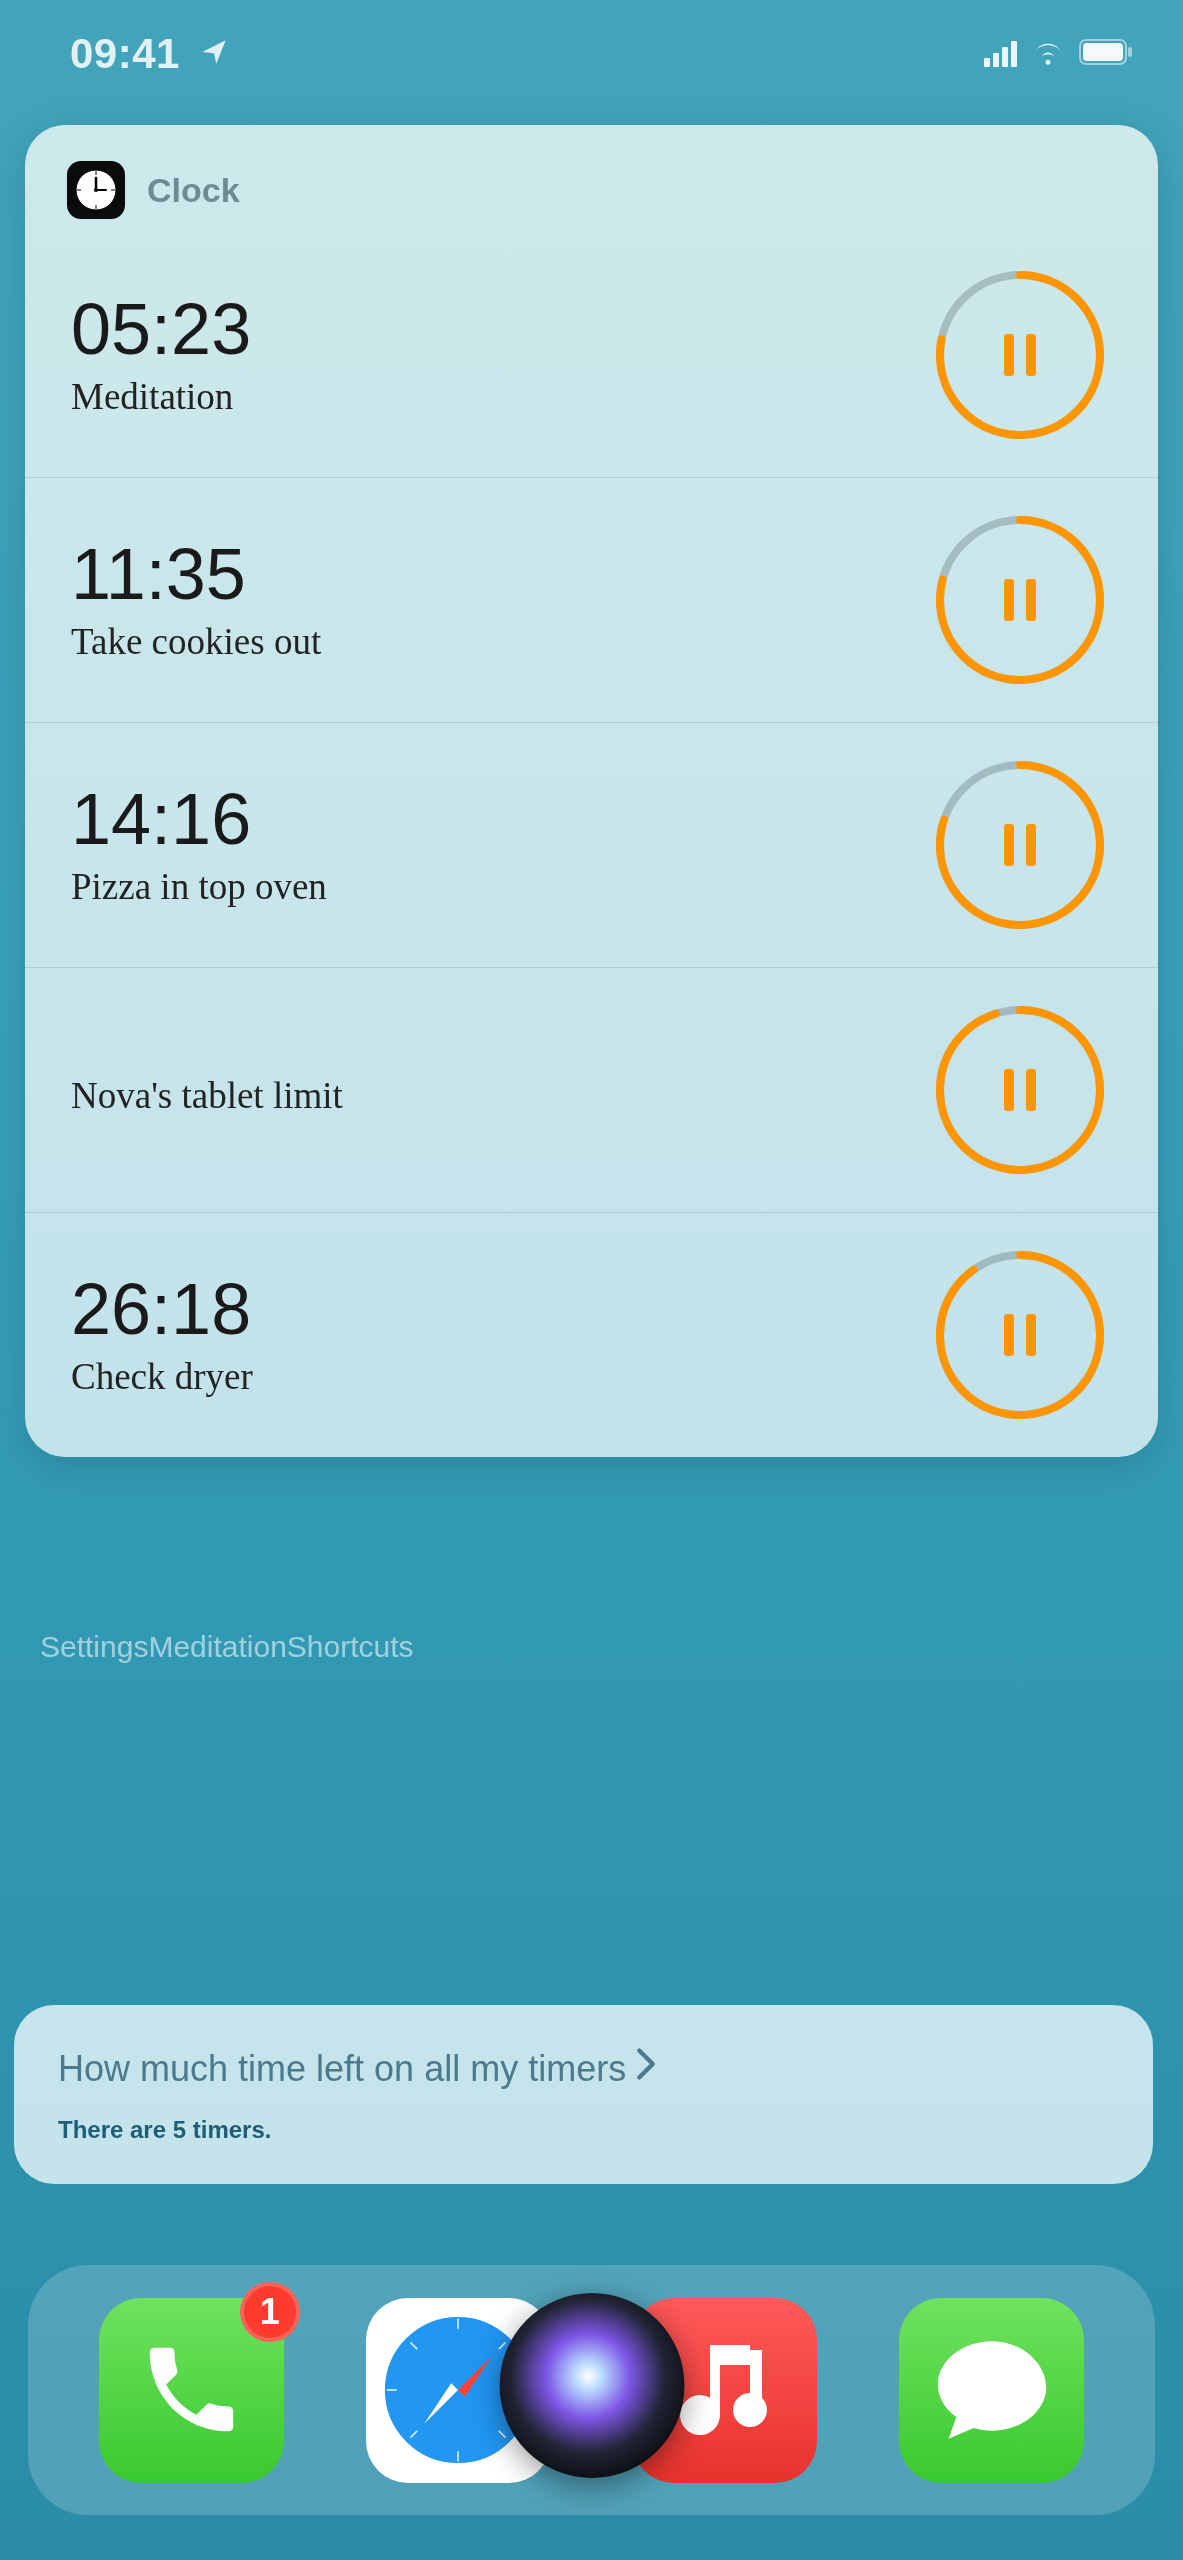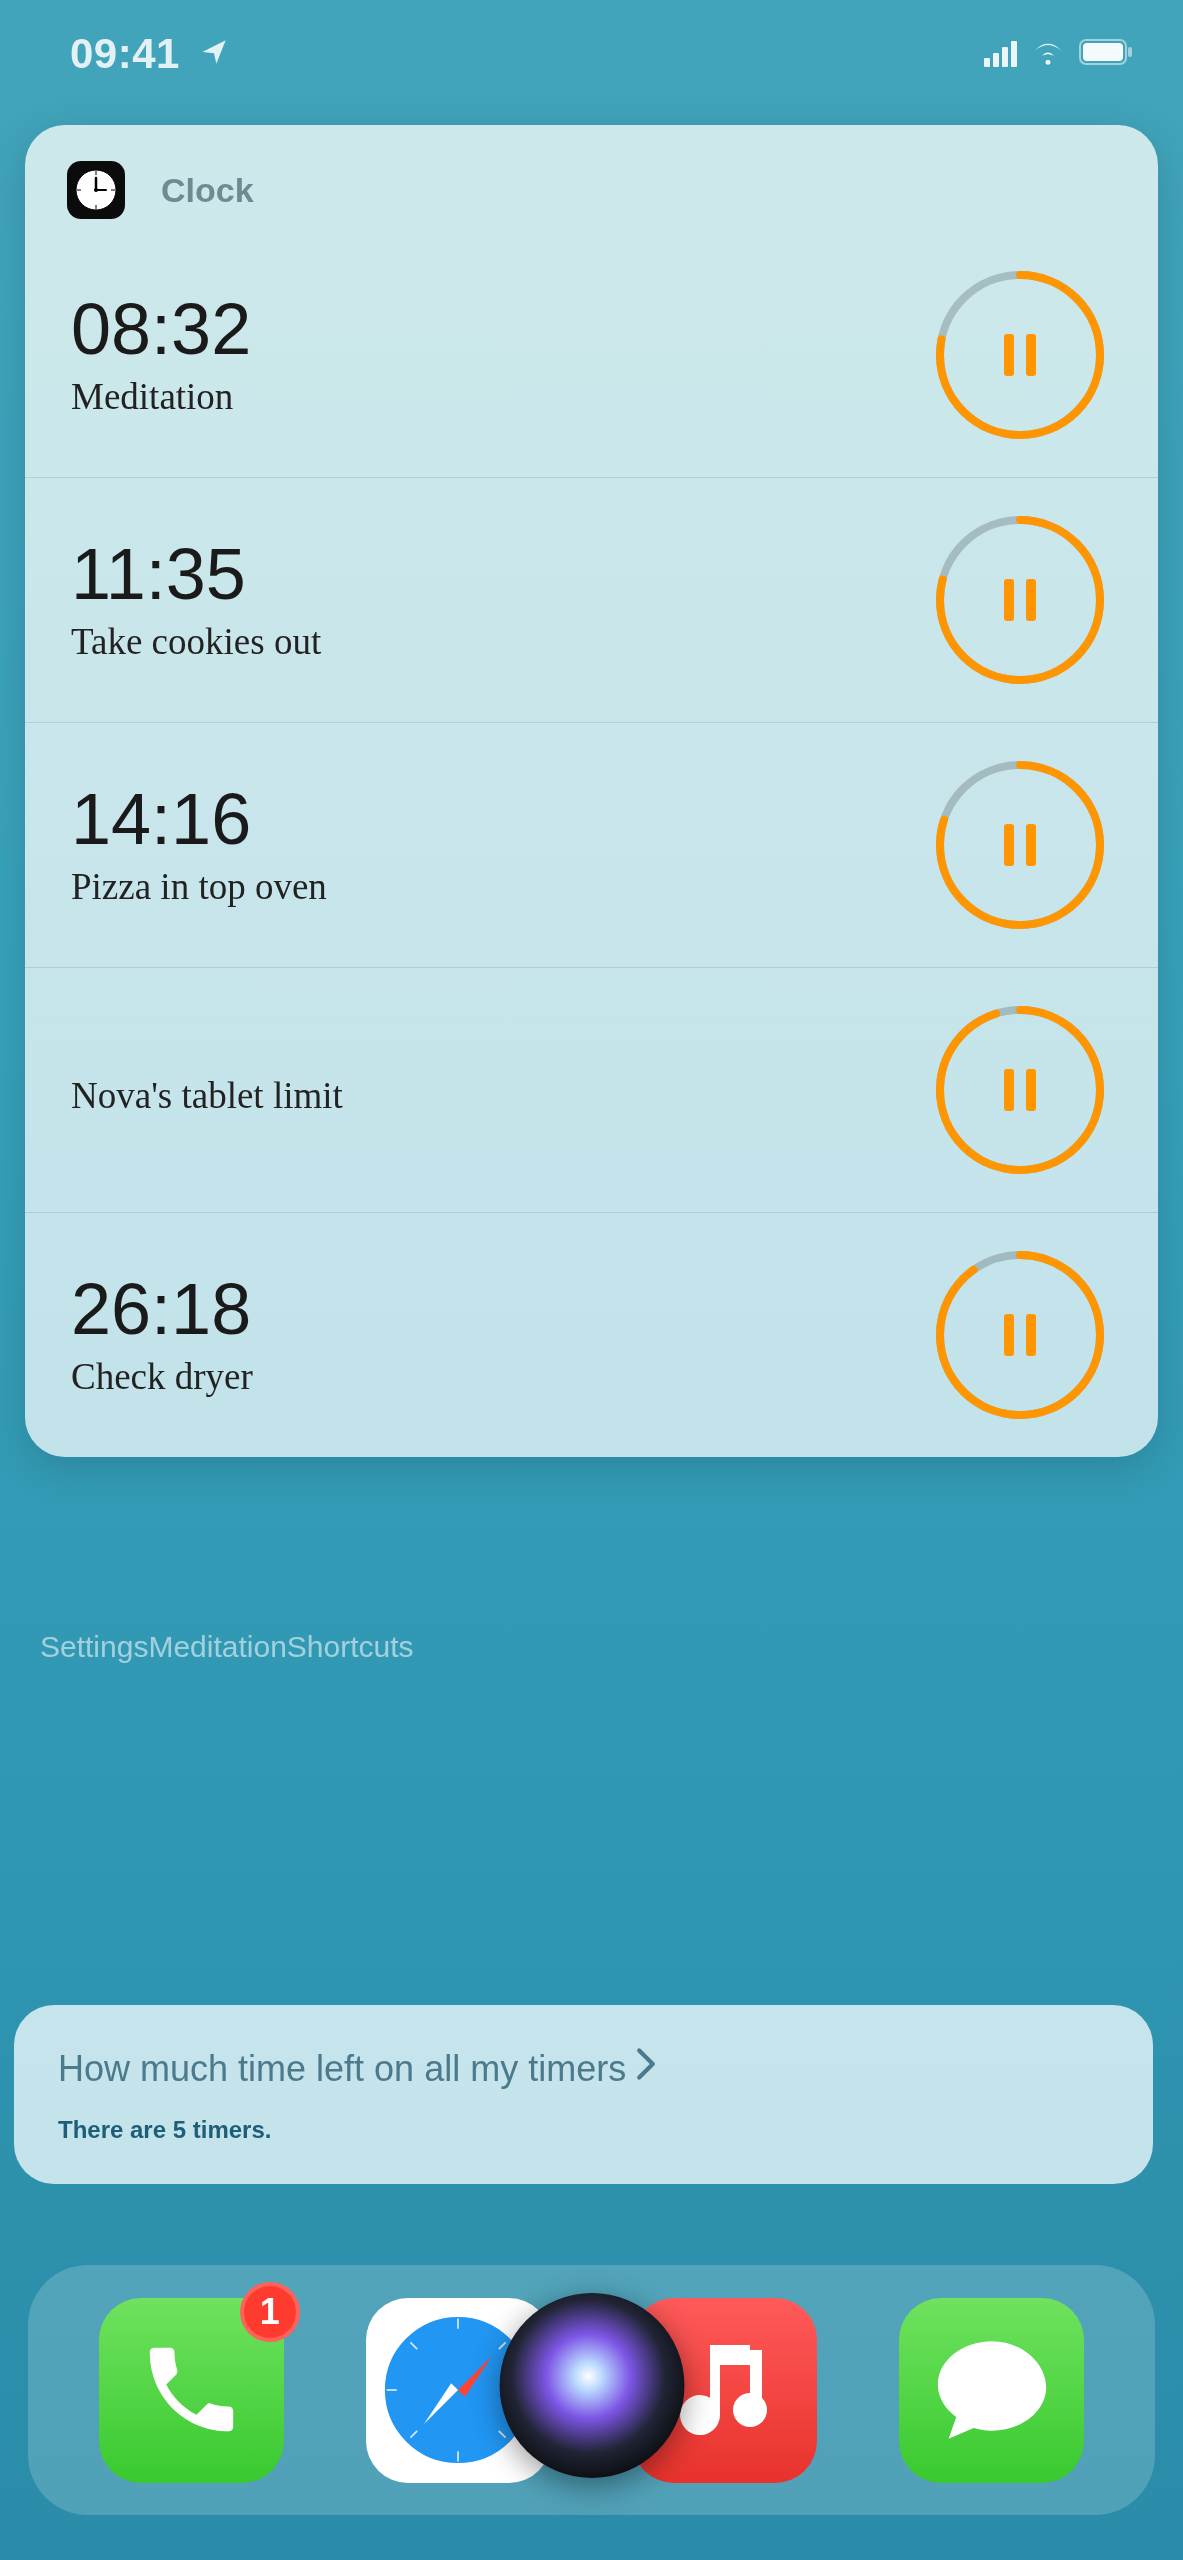--- a/index.html
+++ b/index.html
@@ -38,21 +38,21 @@
       position: absolute;
       left: 25px;
       right: 25px;
       top: 125px;
       background: linear-gradient(180deg, rgba(220,240,240,0.90) 0%, rgba(210,234,240,0.90) 100%);
       border-radius: 40px;
       padding-top: 30px;
       box-shadow: 0 10px 40px rgba(0,0,0,0.15);
       overflow: hidden;
     }
-    .card-header { display:flex; align-items:center; gap:36px; padding: 6px 42px 30px; }
+    .card-header { display:flex; align-items:center; gap:22px; padding: 6px 42px 30px; }
     .clock-app-icon {
       width: 58px; height: 58px; border-radius: 14px;
       background: #0b0b0b; display:flex; align-items:center; justify-content:center;
     }
     .app-title { font-size: 34px; font-weight: 600; color:#6f8a90; }
 
     .timer-row {
       display:flex; align-items:center; justify-content:space-between;
       padding: 36px 52px 36px 46px;
       border-top: 1px solid rgba(0,0,0,0.10);
@@ -162,21 +162,21 @@
         <line x1="22" y1="22" x2="22" y2="10" stroke="#000" stroke-width="2.5" stroke-linecap="round"></line>
         <line x1="22" y1="22" x2="32" y2="22" stroke="#000" stroke-width="2" stroke-linecap="round"></line>
         <circle cx="22" cy="22" r="2" fill="#000"></circle>
       </svg>
     </div>
     <span class="app-title">Clock</span>
   </div>
   <div id="timer-list">
       <div class="timer-row">
     <div class="timer-left">
-      <span class="timer-time">08:32</span>
+      <span class="timer-time">05:23</span>
       <span class="timer-label">Meditation</span>
     </div>
     <div class="pause-btn">
       <svg viewBox="0 0 172 172">
         <circle class="ring-bg" cx="86" cy="86" r="80"></circle>
         <circle class="ring-fg" cx="86" cy="86" r="80" stroke-dasharray="502.6548245743669" stroke-dashoffset="110.5840614063607"></circle>
       </svg>
       <div class="pause-glyph">
             <span></span>
             <span></span>

